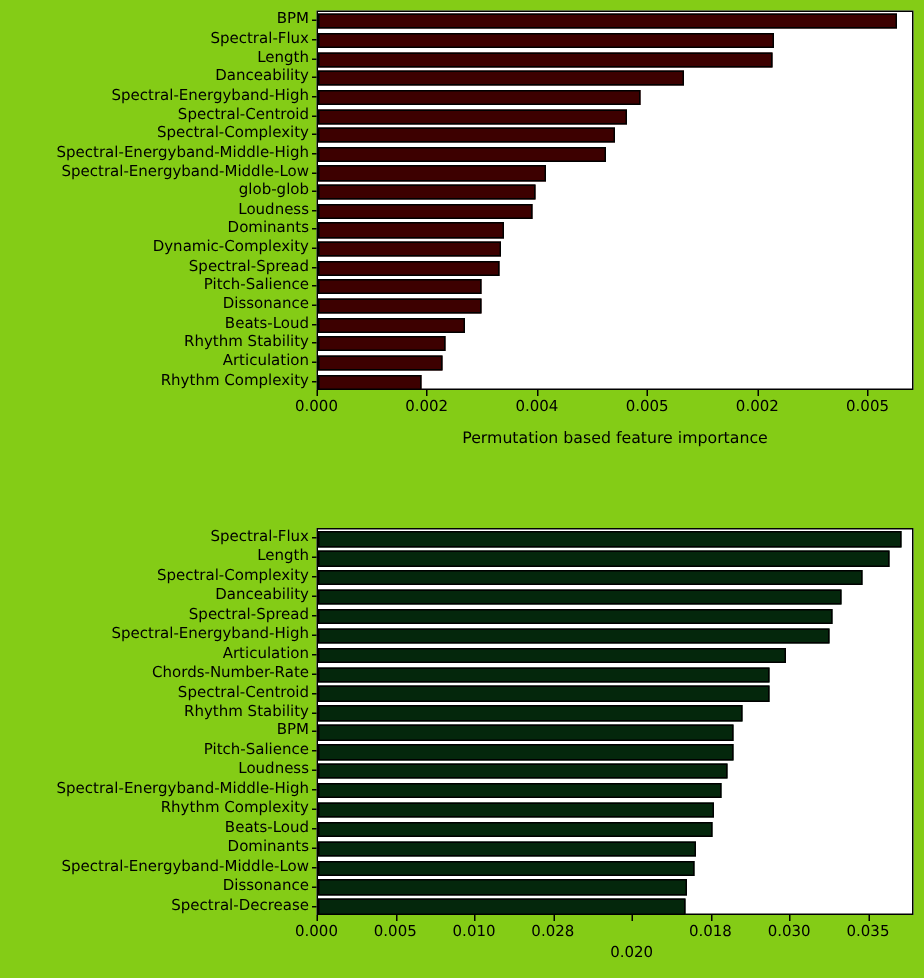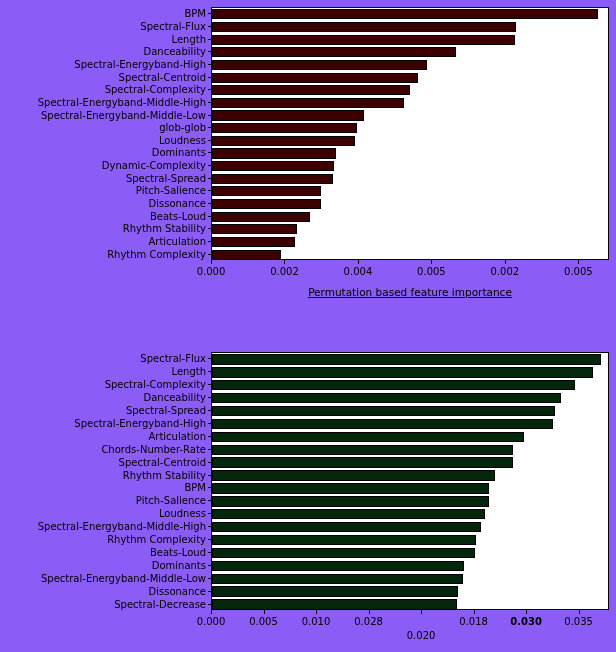--- a/index.html
+++ b/index.html
@@ -10,21 +10,21 @@
   body {
     width: 616px;
     height: 652px;
     font-family: "DejaVu Sans", sans-serif;
     overflow: hidden;
   }
   .figure {
     position: relative;
     width: 616px;
     height: 652px;
-    background: #8b5cf6;
+    background: #84cc16;
   }
   .panel {
     position: absolute;
     left: 0;
     width: 616px;
   }
   #panel-top  { top: 0px;   height: 330px; }
   #panel-bot  { top: 330px; height: 322px; }
 
   
@@ -102,21 +102,21 @@
     transform: translateX(-50%);
   }
   .xlabel {
     position: absolute;
     left: 211px;
     width: 398px;
     text-align: center;
     font-size: 10.5px;
     color: #000000;
   }
-  #xlabel-top { top: 286px; text-decoration: underline; }
+  #xlabel-top { top: 286px; }
   #xlabel-bot { top: 306px; }
 </style>
 </head>
 <body>
 
 <div class="figure">
 
   <div class="panel" id="panel-top">
 
     <div class="ylabels" id="ylabels-top">
@@ -342,21 +342,21 @@
         <div class="xtick" style="left: 263.52px; top: 286px;">0.005</div>
         <div class="xtickmark" style="left: 316.041px; top: 280px;"></div>
         <div class="xtick" style="left: 316.041px; top: 286px;">0.010</div>
         <div class="xtickmark" style="left: 368.561px; top: 280px;"></div>
         <div class="xtick" style="left: 368.561px; top: 286px;">0.028</div>
         <div class="xtickmark" style="left: 421.082px; top: 280px;"></div>
         <div class="xtick" style="left: 421.082px; top: 300px;">0.020</div>
         <div class="xtickmark" style="left: 473.602px; top: 280px;"></div>
         <div class="xtick" style="left: 473.602px; top: 286px;">0.018</div>
         <div class="xtickmark" style="left: 526.123px; top: 280px;"></div>
-        <div class="xtick" style="left: 526.123px; top: 286px; font-weight: bold;">0.030</div>
+        <div class="xtick" style="left: 526.123px; top: 286px;">0.030</div>
         <div class="xtickmark" style="left: 578.643px; top: 280px;"></div>
         <div class="xtick" style="left: 578.643px; top: 286px;">0.035</div>
       </div>
 
   <div class="ytickmark" style="top: 28.45px; left: 207.5px; position: absolute;"></div>
       <div class="ytickmark" style="top: 41.35px; left: 207.5px; position: absolute;"></div>
       <div class="ytickmark" style="top: 54.25px; left: 207.5px; position: absolute;"></div>
       <div class="ytickmark" style="top: 67.15px; left: 207.5px; position: absolute;"></div>
       <div class="ytickmark" style="top: 80.05px; left: 207.5px; position: absolute;"></div>
       <div class="ytickmark" style="top: 92.95px; left: 207.5px; position: absolute;"></div>

